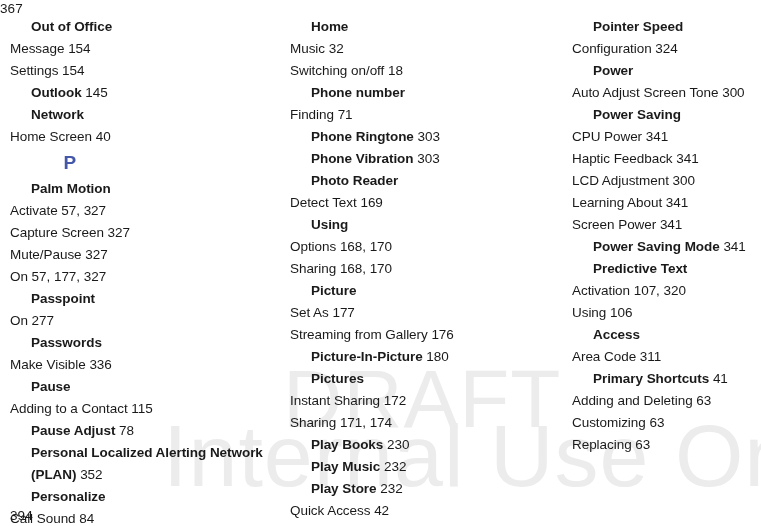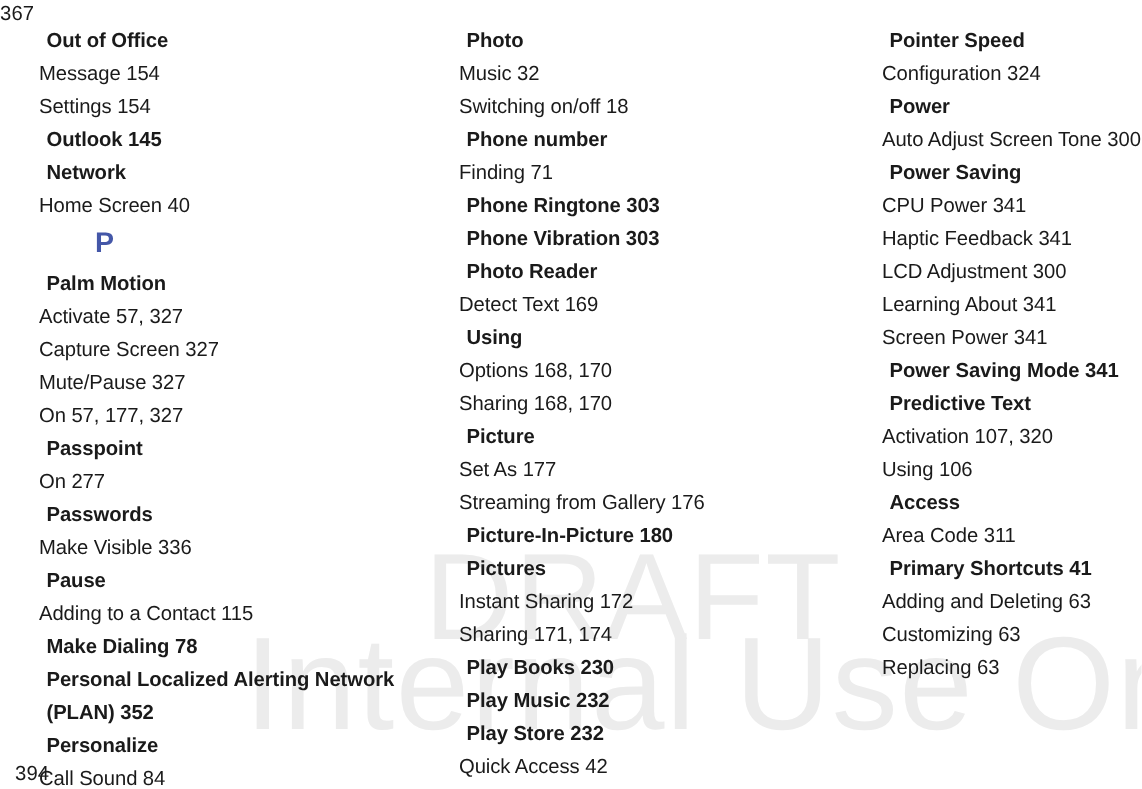--- a/index.html
+++ b/index.html
@@ -81,27 +81,27 @@
     white-space: nowrap;
     letter-spacing: -0.05px;
   }
   .entry.main {
     font-weight: 700;
     padding-left: 0;
     margin-left: 31px;
   }
   .entry.sub {
     font-weight: 400;
-    padding-left: 26px;
+    padding-left: 10px;
   }
   .entry .pages {
     font-weight: 400;
   }
   .entry.main .pages {
-    font-weight: 700;
+    font-weight: 400;
   }
 
   .letter-divider {
     height: 30px;
     text-align: center;
     padding-right: 112px;
     line-height: 30px;
   }
   .letter-divider .letter-glyph {
     font-size: 19px;
@@ -134,28 +134,28 @@
       <div class="entry sub"><span class="label">Activate</span><span class="pages">&nbsp;57, 327</span></div>
       <div class="entry sub"><span class="label">Capture Screen</span><span class="pages">&nbsp;327</span></div>
       <div class="entry sub"><span class="label">Mute/Pause</span><span class="pages">&nbsp;327</span></div>
       <div class="entry sub"><span class="label">On</span><span class="pages">&nbsp;57, 177, 327</span></div>
       <div class="entry main"><span class="label">Passpoint</span></div>
       <div class="entry sub"><span class="label">On</span><span class="pages">&nbsp;277</span></div>
       <div class="entry main"><span class="label">Passwords</span></div>
       <div class="entry sub"><span class="label">Make Visible</span><span class="pages">&nbsp;336</span></div>
       <div class="entry main"><span class="label">Pause</span></div>
       <div class="entry sub"><span class="label">Adding to a Contact</span><span class="pages">&nbsp;115</span></div>
-      <div class="entry main"><span class="label">Make Dialing</span><span class="pages">&nbsp;78</span></div>
+      <div class="entry main"><span class="label">Pause Adjust</span><span class="pages">&nbsp;78</span></div>
       <div class="entry main"><span class="label">Personal Localized Alerting Network</span></div>
       <div class="entry main"><span class="label">(PLAN)</span><span class="pages">&nbsp;352</span></div>
       <div class="entry main"><span class="label">Personalize</span></div>
       <div class="entry sub"><span class="label">Call Sound</span><span class="pages">&nbsp;84</span></div>
     </div>
   <div class="column" id="column-2">
-      <div class="entry main"><span class="label">Photo</span></div>
+      <div class="entry main"><span class="label">Home</span></div>
       <div class="entry sub"><span class="label">Music</span><span class="pages">&nbsp;32</span></div>
       <div class="entry sub"><span class="label">Switching on/off</span><span class="pages">&nbsp;18</span></div>
       <div class="entry main"><span class="label">Phone number</span></div>
       <div class="entry sub"><span class="label">Finding</span><span class="pages">&nbsp;71</span></div>
       <div class="entry main"><span class="label">Phone Ringtone</span><span class="pages">&nbsp;303</span></div>
       <div class="entry main"><span class="label">Phone Vibration</span><span class="pages">&nbsp;303</span></div>
       <div class="entry main"><span class="label">Photo Reader</span></div>
       <div class="entry sub"><span class="label">Detect Text</span><span class="pages">&nbsp;169</span></div>
       <div class="entry main"><span class="label">Using</span></div>
       <div class="entry sub"><span class="label">Options</span><span class="pages">&nbsp;168, 170</span></div>

